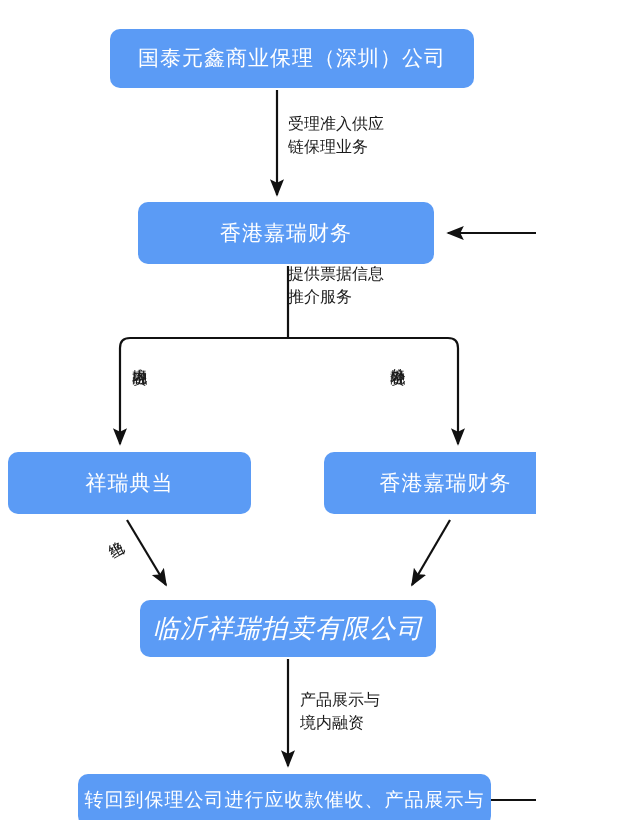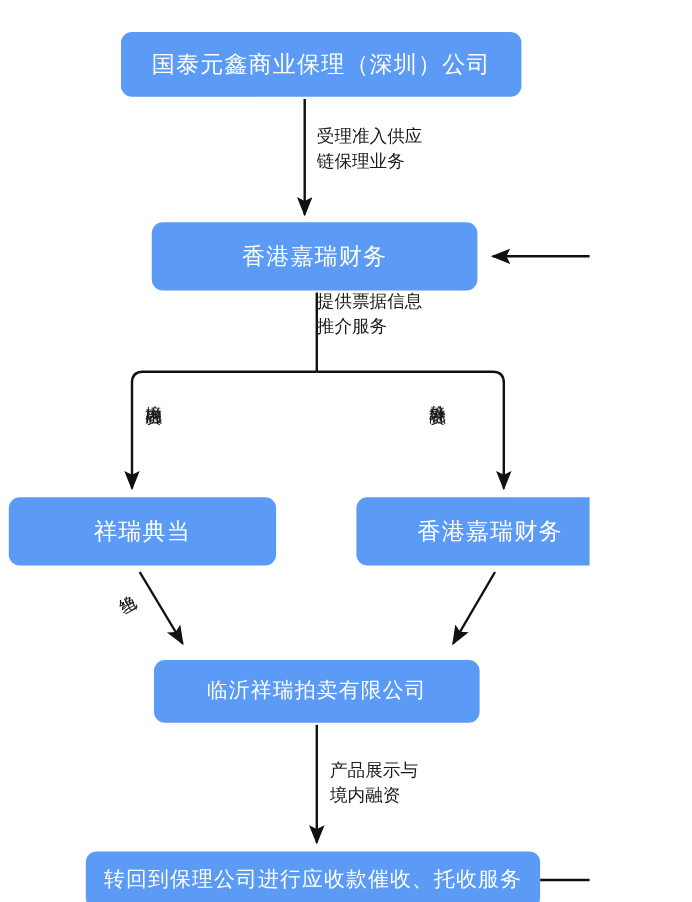--- a/index.html
+++ b/index.html
@@ -41,21 +41,21 @@
     z-index: 2;
   }
   .node-label {
     display: block;
     line-height: 1.25;
   }
   .n-top      { left: 110px; top: 9px;   width: 364px; height: 59px;  font-size: 21px; }
   .n-bill     { left: 138px; top: 182px; width: 296px; height: 62px;  font-size: 21px; }
   .n-pawn     { left: 8px;   top: 432px; width: 243px; height: 62px;  font-size: 21px; }
   .n-hk       { left: 324px; top: 432px; width: 243px; height: 62px;  font-size: 21px; }
-  .n-auction  { left: 140px; top: 580px; width: 296px; height: 57px;  font-size: 19px; }
+  .n-auction  { left: 140px; top: 580px; width: 296px; height: 57px;  font-size: 26px; font-style: italic; }
   .n-return   { left: 78px;  top: 754px; width: 413px; height: 52px;  font-size: 19px; }
 
   .edge-label {
     position: absolute;
     color: #1a1a1a;
     font-size: 16px;
     line-height: 1.45;
     white-space: pre-line;
     z-index: 3;
   }
@@ -131,21 +131,21 @@
 
   <div class="node n-hk">
     <span class="node-label">香港嘉瑞财务</span>
   </div>
 
   <div class="node n-auction">
     <span class="node-label">临沂祥瑞拍卖有限公司</span>
   </div>
 
   <div class="node n-return">
-    <span class="node-label">转回到保理公司进行应收款催收、托收服务</span>
+    <span class="node-label">转回到保理公司进行应收款催收、产品展示与</span>
   </div>
 
   <div class="edge-label lbl-accept">受理准入供应
 链保理业务</div>
 
   <div class="edge-label lbl-provide">提供票据信息
 推介服务</div>
 
   <div class="edge-label-v lbl-domestic">境内融资</div>
 

